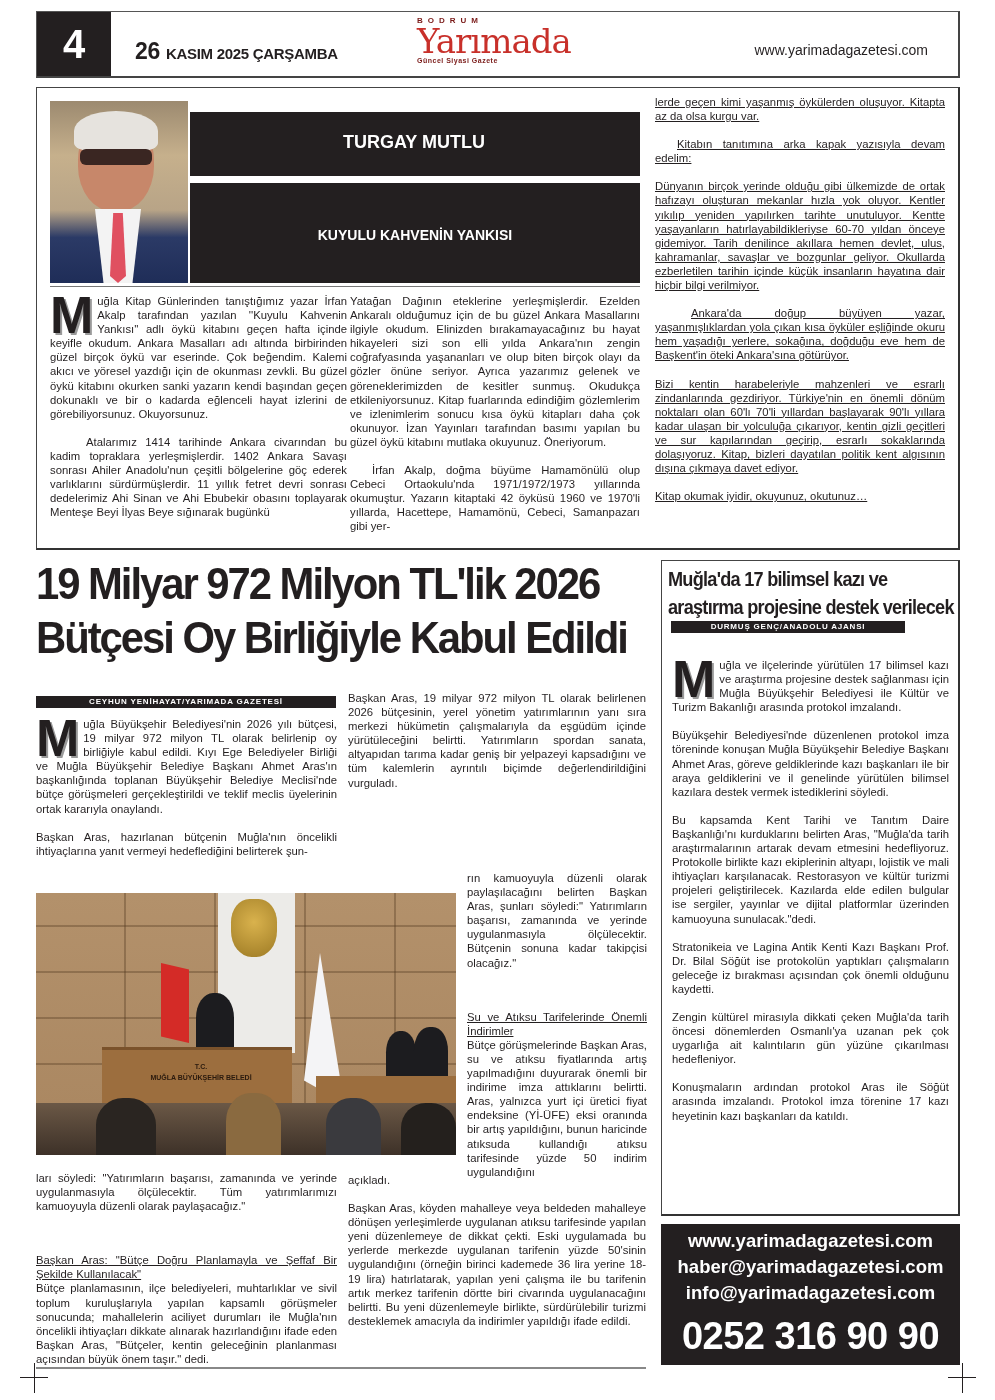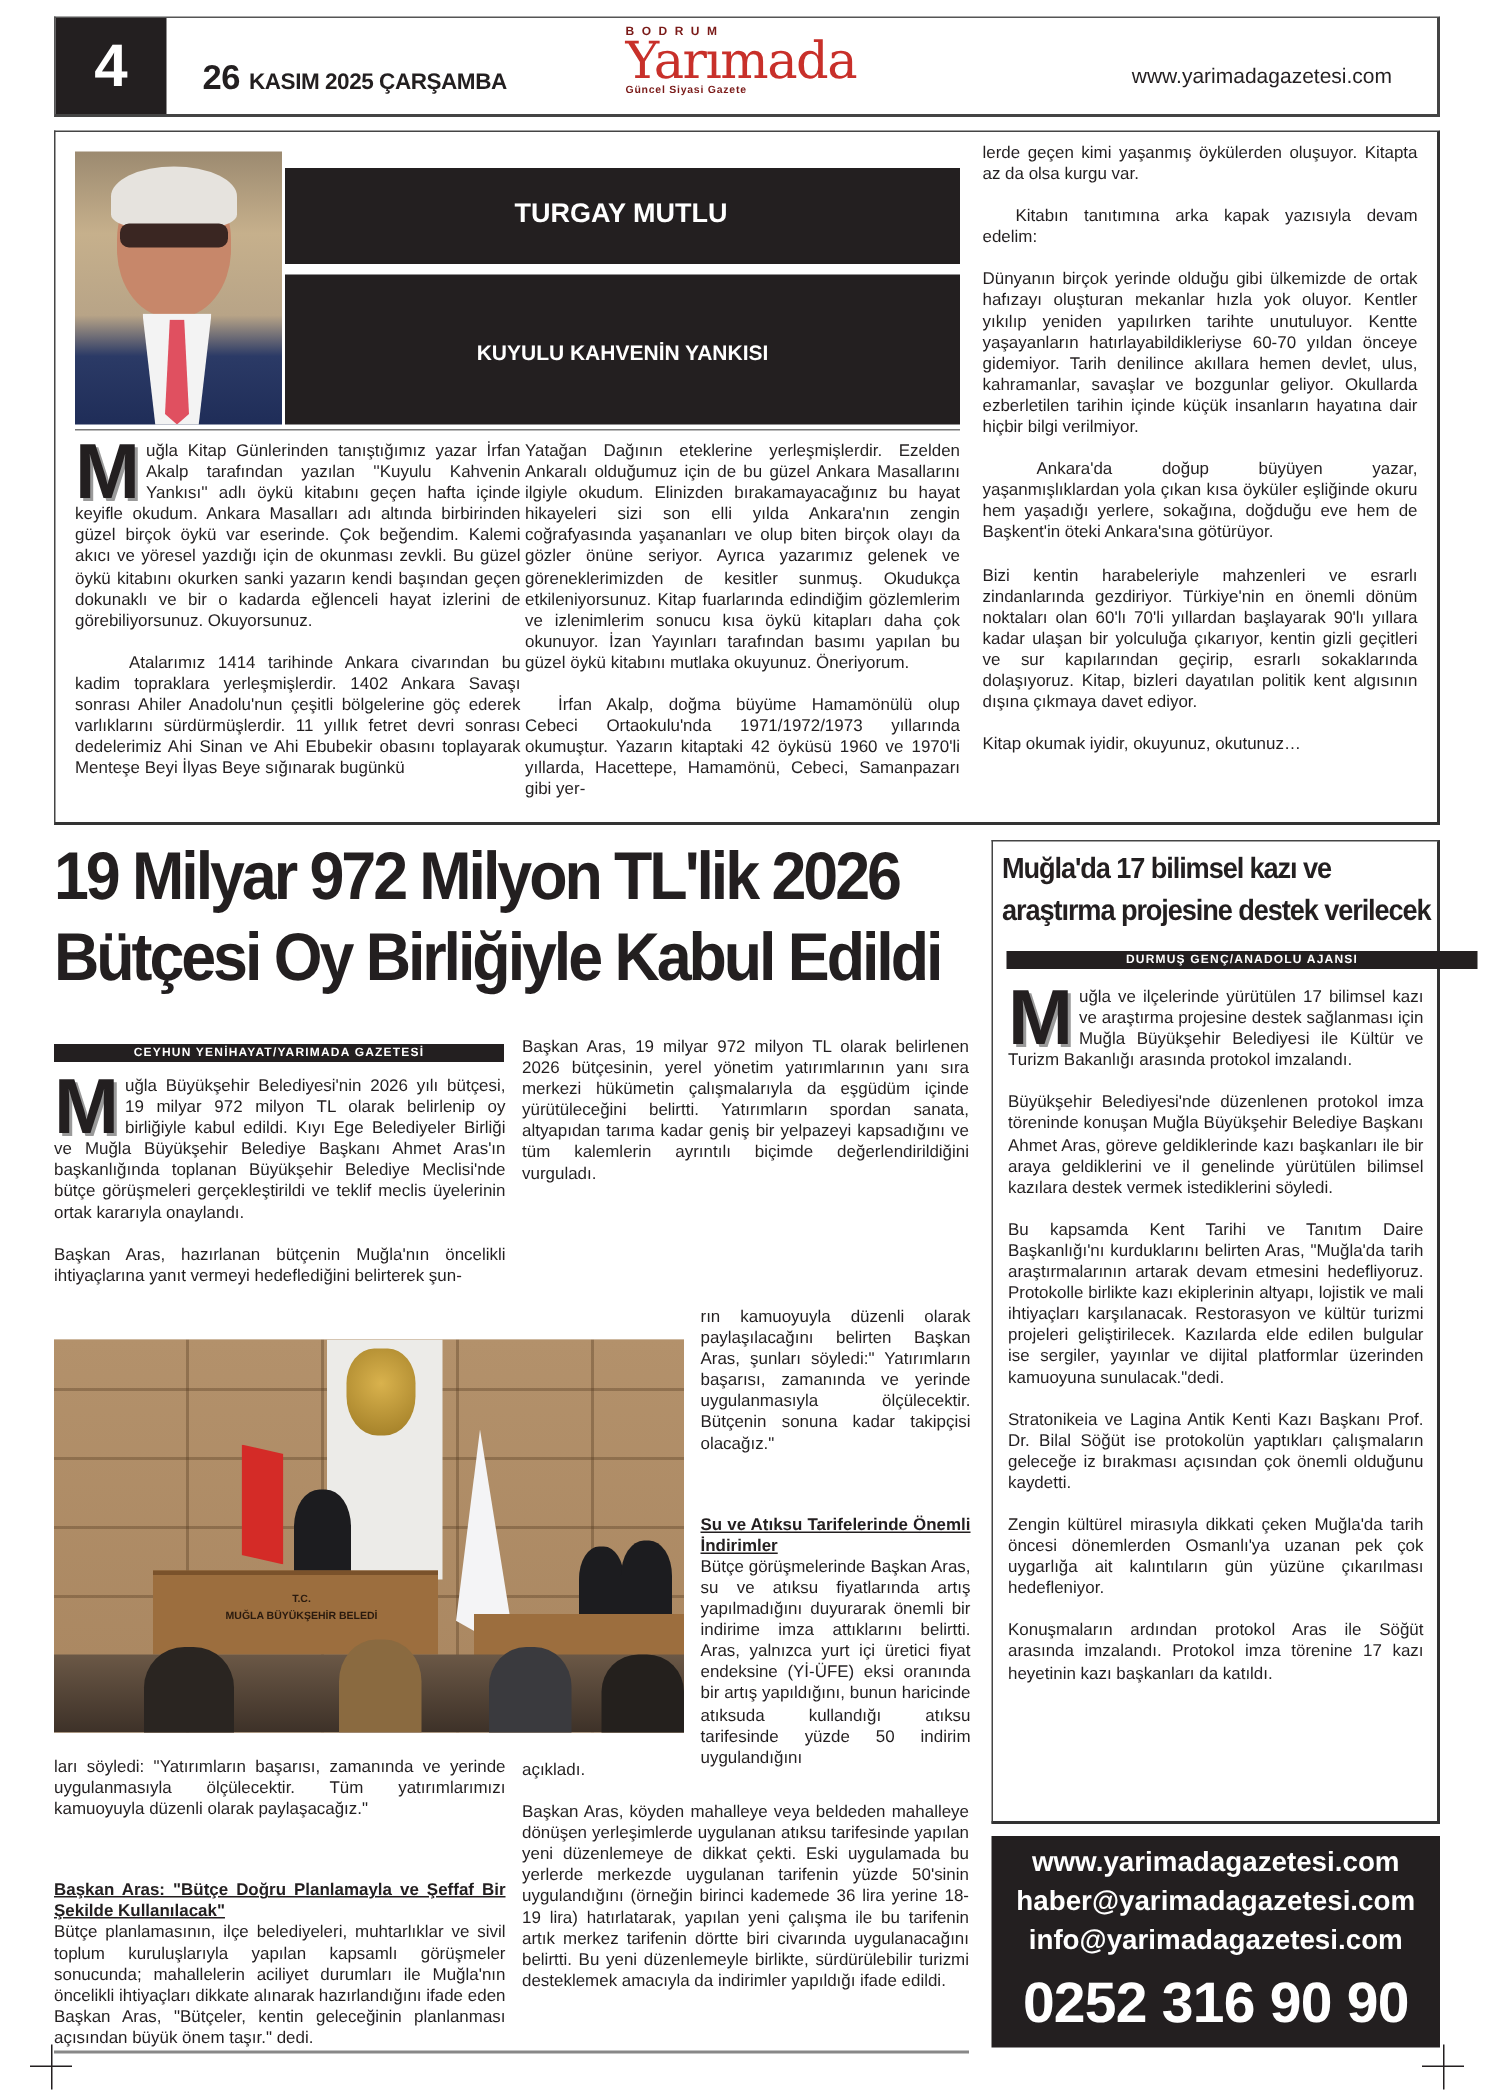--- a/index.html
+++ b/index.html
@@ -33,32 +33,32 @@
 
   .text { font-size: 11.3px; line-height: 14.1px; text-align: justify; color: #231f20; }
   .text p { margin-bottom: 14px; }
   .text p.ind { text-indent: 22px; }
   .text p.ind2 { text-indent: 36px; }
   .dropcap { float: left; font-weight: bold; font-size: 52px; line-height: 42px; height: 42px; margin: 0 4px 0 0; color: #231f20; text-shadow: 2px 2px 0 #9a9a9a; }
   .lead { font-weight: normal; }
 
   .col1 { position: absolute; left: 13px; top: 206px; width: 297px; }
   .col2 { position: absolute; left: 313px; top: 206px; width: 290px; }
-  .col3 { position: absolute; left: 618px; top: 7px; width: 290px; }
+  .col3 { position: absolute; left: 618px; top: 7px; width: 290px; text-decoration: underline; }
   .col3 p { margin-bottom: 14px; }
 
   
   .headline { position: absolute; left: 36px; top: 557px; width: 620px; font-weight: bold; font-size: 45px; line-height: 54px; letter-spacing: -2.2px; color: #231f20; transform: scaleX(0.93); transform-origin: left top; white-space: nowrap; }
   .byline-bar { position: absolute; background: #231f20; color: #fff; font-weight: bold; font-size: 8px; text-align: center; letter-spacing: 0.8px; }
   .main-c1 { position: absolute; left: 36px; top: 717px; width: 301px; }
   .main-c2 { position: absolute; left: 348px; top: 691px; width: 298px; }
   .main-c2b { position: absolute; left: 467px; top: 871px; width: 180px; }
   .main-c1b { position: absolute; left: 36px; top: 1171px; width: 301px; }
   .main-c2c { position: absolute; left: 348px; top: 1173px; width: 298px; }
-  .subhead { font-weight: bold; text-decoration: underline; margin-top: 40px; }
+  .subhead { font-weight: normal; text-decoration: underline; margin-top: 40px; }
   .main-rule { position: absolute; left: 36px; top: 1367px; width: 610px; height: 2px; background: #888; }
 
   .meeting-photo { position: absolute; left: 36px; top: 893px; width: 420px; height: 262px; background: #b08e68; overflow: hidden; }
   .mp-wall { position: absolute; inset: 0; background:
       repeating-linear-gradient(0deg, rgba(0,0,0,0) 0 44px, rgba(80,55,30,0.35) 44px 46px),
       repeating-linear-gradient(90deg, rgba(0,0,0,0) 0 88px, rgba(80,55,30,0.35) 88px 90px),
       linear-gradient(180deg,#b3916b,#a98660); }
   .mp-col { position: absolute; left: 182px; top: 0; width: 77px; height: 160px; background: #ecebe8; }
   .mp-bust { position: absolute; left: 195px; top: 6px; width: 46px; height: 58px; background: radial-gradient(circle at 50% 40%, #d9b24d, #9d7a24); border-radius: 40% 40% 45% 45%; }
   .mp-flag-tr { position: absolute; left: 125px; top: 70px; width: 28px; height: 80px; background: #d42b27; clip-path: polygon(0 0,100% 8%,100% 100%,0 92%); }
@@ -182,21 +182,21 @@
   <p>açıkladı.</p>
   <p>Başkan Aras, köyden mahalleye veya beldeden mahalleye dönüşen yerleşimlerde uygulanan atıksu tarifesinde yapılan yeni düzenlemeye de dikkat çekti. Eski uygulamada bu yerlerde merkezde uygulanan tarifenin yüzde 50'sinin uygulandığını (örneğin birinci kademede 36 lira yerine 18-19 lira) hatırlatarak, yapılan yeni çalışma ile bu tarifenin artık merkez tarifenin dörtte biri civarında uygulanacağını belirtti. Bu yeni düzenlemeyle birlikte, sürdürülebilir turizmi desteklemek amacıyla da indirimler yapıldığı ifade edildi.</p>
 </div>
 <div class="main-rule"></div>
 
 <div class="side-box"></div>
 <div class="side-title">
   <div>Muğla'da 17 bilimsel kazı ve</div>
   <div>araştırma projesine destek verilecek</div>
 </div>
-<div class="byline-bar" style="left:671px;top:634px;width:314px;height:12px;line-height:12px;">DURMUŞ GENÇ/ANADOLU AJANSI</div>
+<div class="byline-bar" style="left:671px;top:621px;width:234px;height:12px;line-height:12px;">DURMUŞ GENÇ/ANADOLU AJANSI</div>
 <div class="side-text text">
   <p><span class="dropcap">M</span><span class="lead">uğla</span><span> ve ilçelerinde yürütülen 17 bilimsel kazı ve araştırma projesine destek sağlanması için Muğla Büyükşehir Belediyesi ile Kültür ve Turizm Bakanlığı arasında protokol imzalandı.</span></p>
   <p>Büyükşehir Belediyesi'nde düzenlenen protokol imza töreninde konuşan Muğla Büyükşehir Belediye Başkanı Ahmet Aras, göreve geldiklerinde kazı başkanları ile bir araya geldiklerini ve il genelinde yürütülen bilimsel kazılara destek vermek istediklerini söyledi.</p>
   <p>Bu kapsamda Kent Tarihi ve Tanıtım Daire Başkanlığı'nı kurduklarını belirten Aras, "Muğla'da tarih araştırmalarının artarak devam etmesini hedefliyoruz. Protokolle birlikte kazı ekiplerinin altyapı, lojistik ve mali ihtiyaçları karşılanacak. Restorasyon ve kültür turizmi projeleri geliştirilecek. Kazılarda elde edilen bulgular ise sergiler, yayınlar ve dijital platformlar üzerinden kamuoyuna sunulacak."dedi.</p>
   <p>Stratonikeia ve Lagina Antik Kenti Kazı Başkanı Prof. Dr. Bilal Söğüt ise protokolün yaptıkları çalışmaların geleceğe iz bırakması açısından çok önemli olduğunu kaydetti.</p>
   <p>Zengin kültürel mirasıyla dikkati çeken Muğla'da tarih öncesi dönemlerden Osmanlı'ya uzanan pek çok uygarlığa ait kalıntıların gün yüzüne çıkarılması hedefleniyor.</p>
   <p>Konuşmaların ardından protokol Aras ile Söğüt arasında imzalandı. Protokol imza törenine 17 kazı heyetinin kazı başkanları da katıldı.</p>
 </div>
 
 <div class="contact-box">

